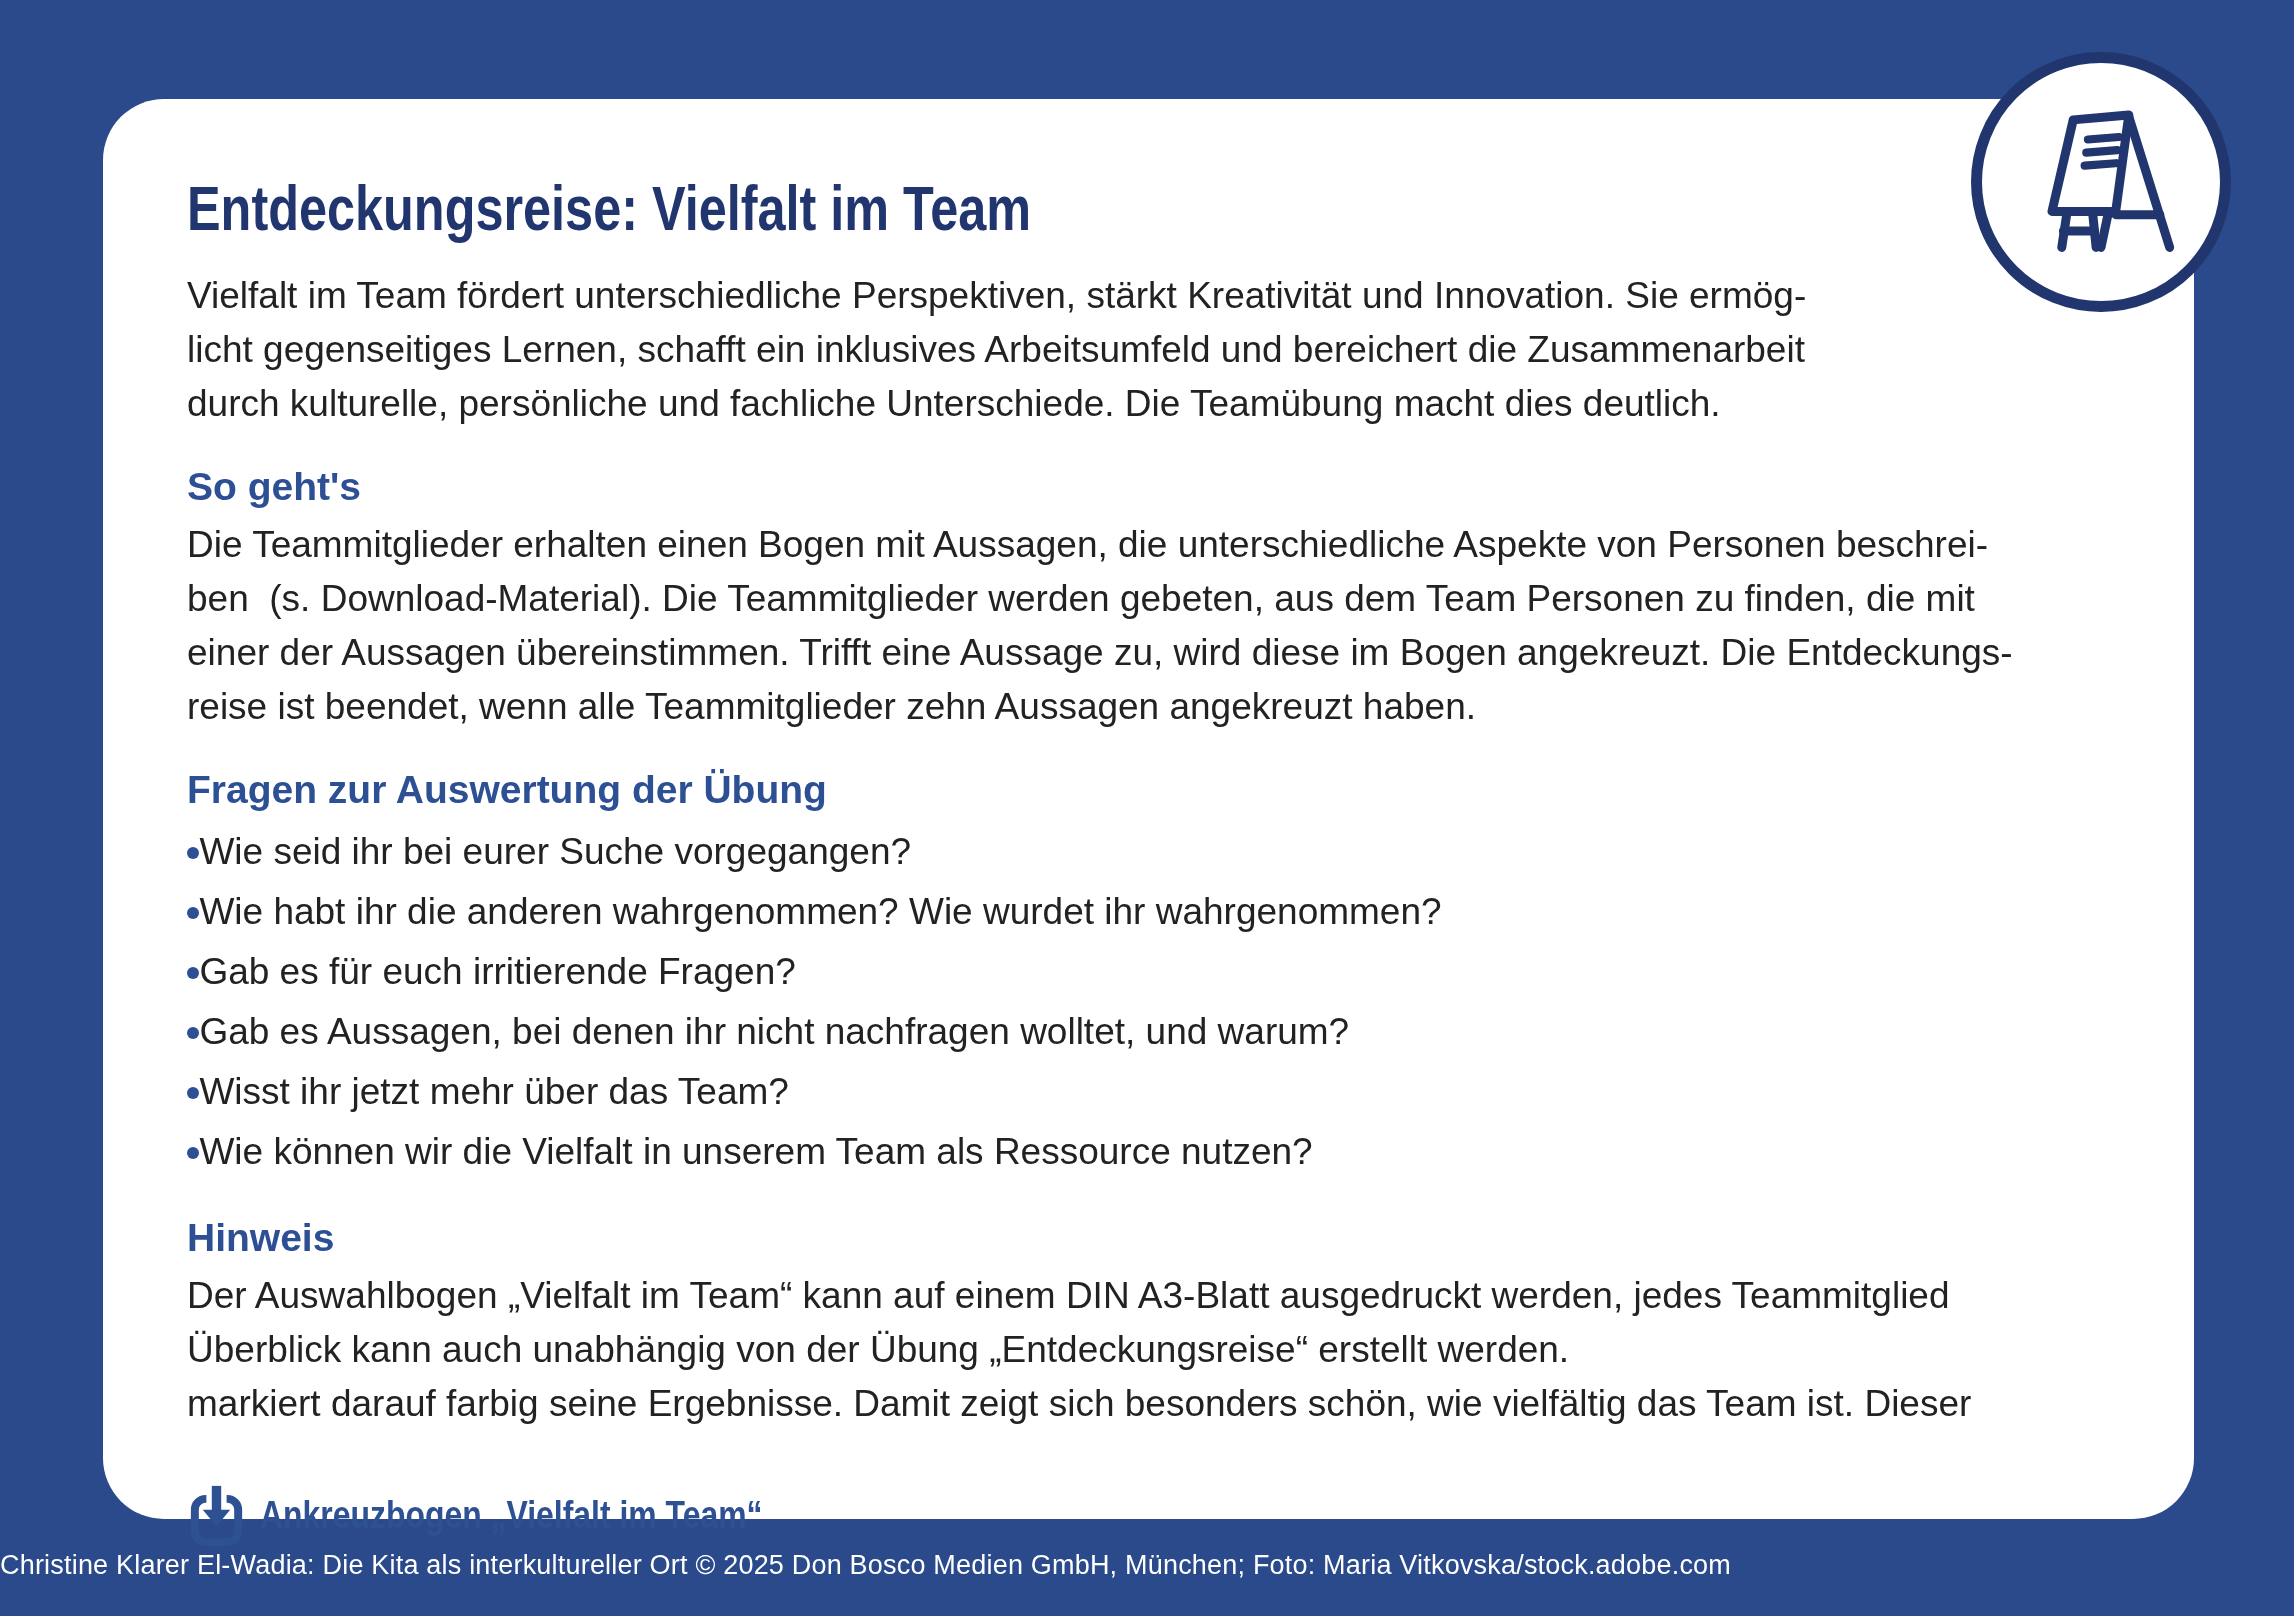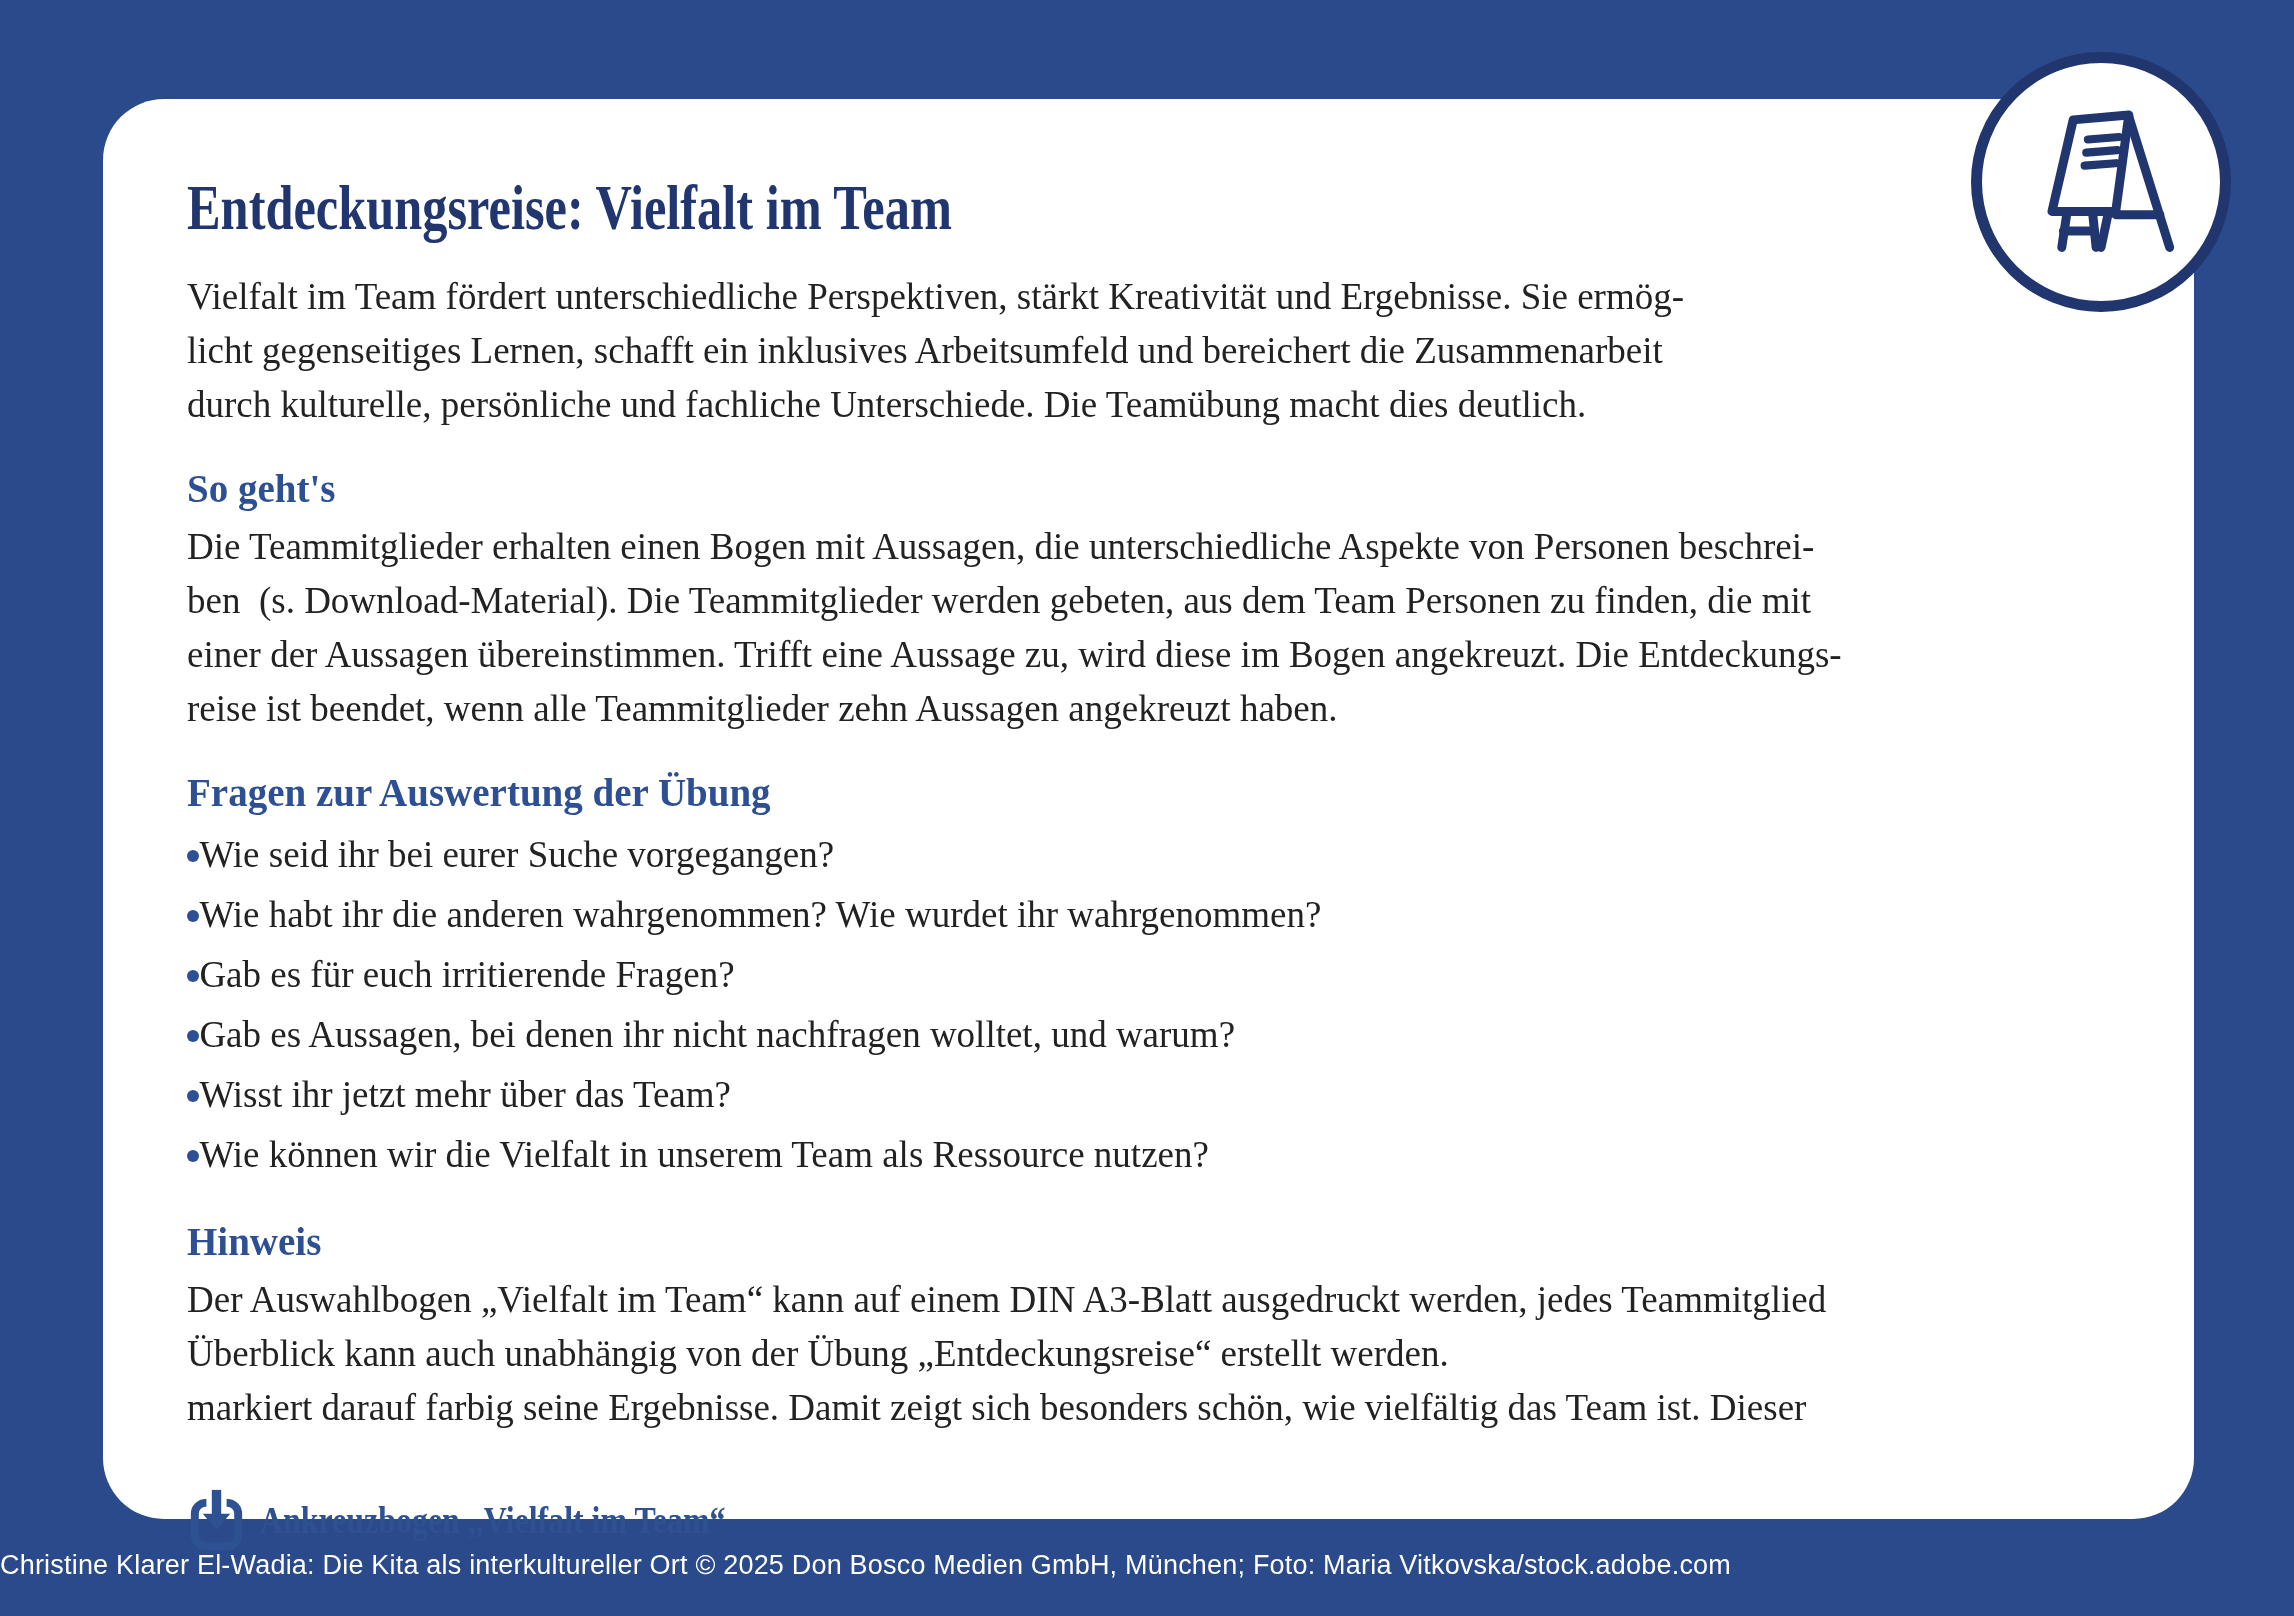--- a/index.html
+++ b/index.html
@@ -17,21 +17,20 @@
   }
   .card {
     position: absolute;
     left: 103px; top: 99px;
     width: 2091px; height: 1420px;
     background: #ffffff;
     border-radius: 61px;
   }
   .content {
     padding: 67px 94px 0 84px;
-    font-family: Liberation Serif, serif;
   }
   .page-title {
     font-size: 63px;
     font-weight: bold;
     color: #21366e;
     transform: scaleX(0.80);
     transform-origin: 0 50%;
     white-space: nowrap;
     letter-spacing: 0px;
     margin: 5.7px 0 25px 0;
@@ -111,21 +110,21 @@
 <body>
 
 <div class="frame">
 
   <div class="card">
     <div class="content">
 
       <h1 class="page-title">Entdeckungsreise: Vielfalt im Team</h1>
 
       <div class="para">
-        <div class="para-line">Vielfalt im Team fördert unterschiedliche Perspektiven, stärkt Kreativität und Ergebnisse. Sie ermög-</div>
+        <div class="para-line">Vielfalt im Team fördert unterschiedliche Perspektiven, stärkt Kreativität und Innovation. Sie ermög-</div>
         <div class="para-line">licht gegenseitiges Lernen, schafft ein inklusives Arbeitsumfeld und bereichert die Zusammenarbeit</div>
         <div class="para-line">durch kulturelle, persönliche und fachliche Unterschiede. Die Teamübung macht dies deutlich.</div>
       </div>
 
       <h2 class="section-heading">So geht's</h2>
       <div class="para">
         <div class="para-line">Die Teammitglieder erhalten einen Bogen mit Aussagen, die unterschiedliche Aspekte von Personen beschrei-</div>
         <div class="para-line">ben  (s. Download-Material). Die Teammitglieder werden gebeten, aus dem Team Personen zu finden, die mit</div>
         <div class="para-line">einer der Aussagen übereinstimmen. Trifft eine Aussage zu, wird diese im Bogen angekreuzt. Die Entdeckungs-</div>
         <div class="para-line">reise ist beendet, wenn alle Teammitglieder zehn Aussagen angekreuzt haben.</div>

